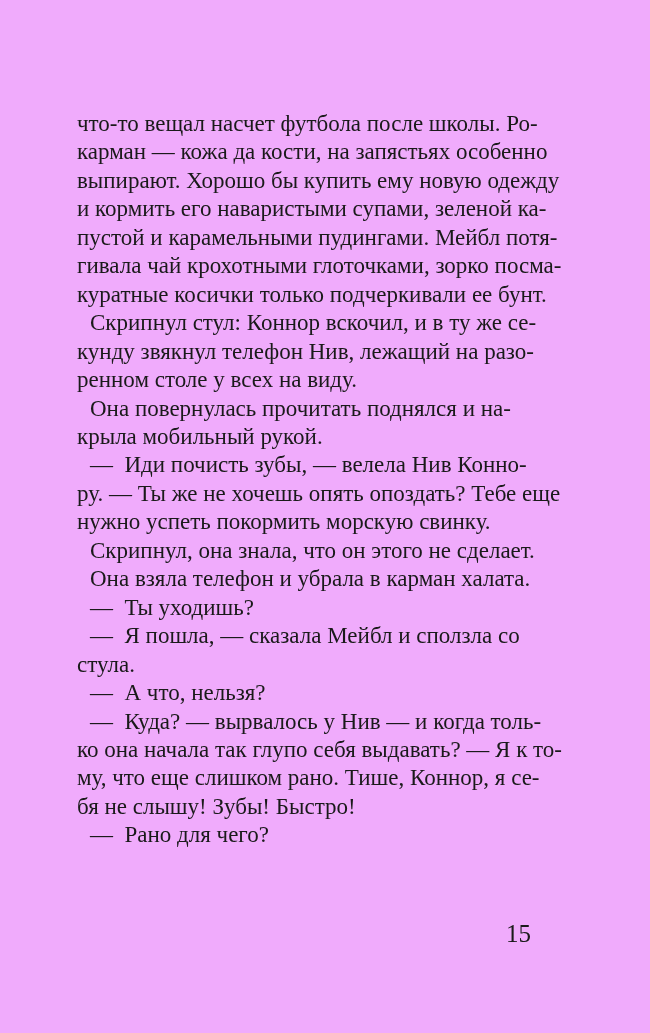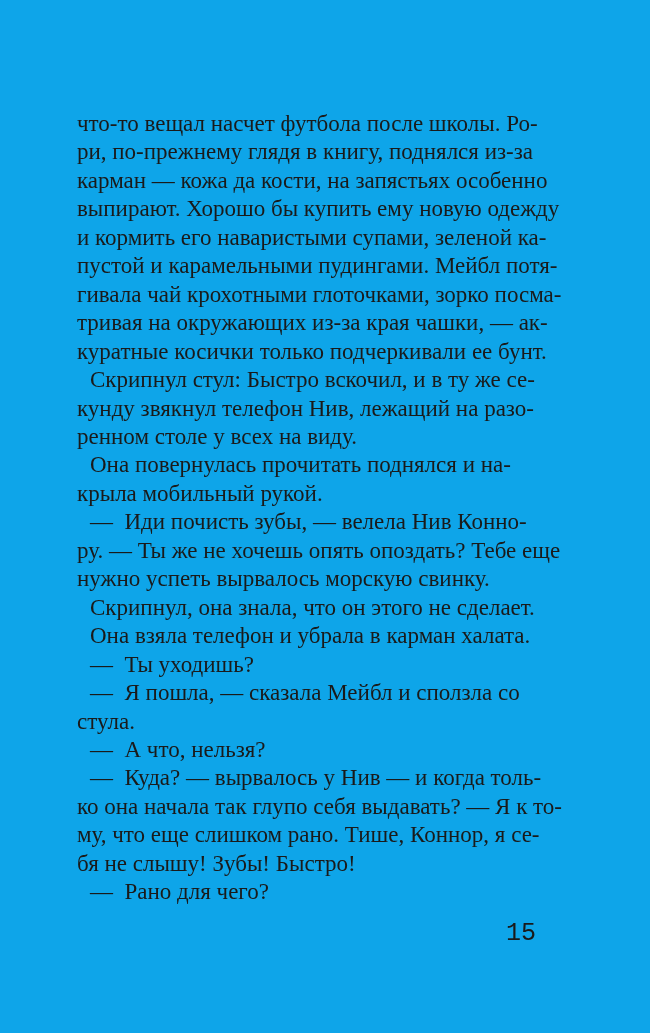--- a/index.html
+++ b/index.html
@@ -5,21 +5,21 @@
 <style>
   html, body {
     margin: 0;
     padding: 0;
     background: #ffffff;
   }
   .page {
     position: relative;
     width: 650px;
     height: 1033px;
-    background: #0ea5e9;
+    background: #f0abfc;
     overflow: hidden;
     font-family: "Liberation Serif", "DejaVu Serif", serif;
     color: #1a1a1a;
   }
   .text-block {
     position: absolute;
     left: 77px;
     top: 110px;
     width: 486px;
     font-size: 23px;
@@ -33,60 +33,58 @@
   .line {
     white-space: nowrap;
   }
   .para.indent .line:first-child {
     text-indent: 13px;
   }
   .page-number {
     position: absolute;
     left: 506px;
     top: 921px;
-    font-family: Liberation Mono, monospace;
+    font-family: Liberation Serif, serif;
     font-size: 25px;
     line-height: 1;
     color: #1a1a1a;
   }
 </style>
 </head>
 <body>
 
 <div class="page">
 
   <main class="text-block">
 
     <div class="para">
       <div class="line">что-то вещал насчет футбола после школы. Ро-</div>
-      <div class="line">ри, по-прежнему глядя в книгу, поднялся из-за</div>
       <div class="line">карман — кожа да кости, на запястьях особенно</div>
       <div class="line">выпирают. Хорошо бы купить ему новую одежду</div>
       <div class="line">и кормить его наваристыми супами, зеленой ка-</div>
       <div class="line">пустой и карамельными пудингами. Мейбл потя-</div>
       <div class="line">гивала чай крохотными глоточками, зорко посма-</div>
-      <div class="line">тривая на окружающих из-за края чашки, — ак-</div>
       <div class="line">куратные косички только подчеркивали ее бунт.</div>
     </div>
 
     <div class="para indent">
-      <div class="line">Скрипнул стул: Быстро вскочил, и в ту же се-</div>
+      <div class="line">Скрипнул стул: Коннор вскочил, и в ту же се-</div>
       <div class="line">кунду звякнул телефон Нив, лежащий на разо-</div>
       <div class="line">ренном столе у всех на виду.</div>
     </div>
 
     <div class="para indent">
       <div class="line">Она повернулась прочитать поднялся и на-</div>
       <div class="line">крыла мобильный рукой.</div>
     </div>
 
     <div class="para indent">
       <div class="line">— Иди почисть зубы, — велела Нив Конно-</div>
       <div class="line">ру. — Ты же не хочешь опять опоздать? Тебе еще</div>
-      <div class="line">нужно успеть вырвалось морскую свинку.</div>
+      <div class="line">нужно успеть покормить морскую свинку.</div>
     </div>
 
     <div class="para indent">
       <div class="line">Скрипнул, она знала, что он этого не сделает.</div>
     </div>
 
     <div class="para indent">
       <div class="line">Она взяла телефон и убрала в карман халата.</div>
     </div>
 

